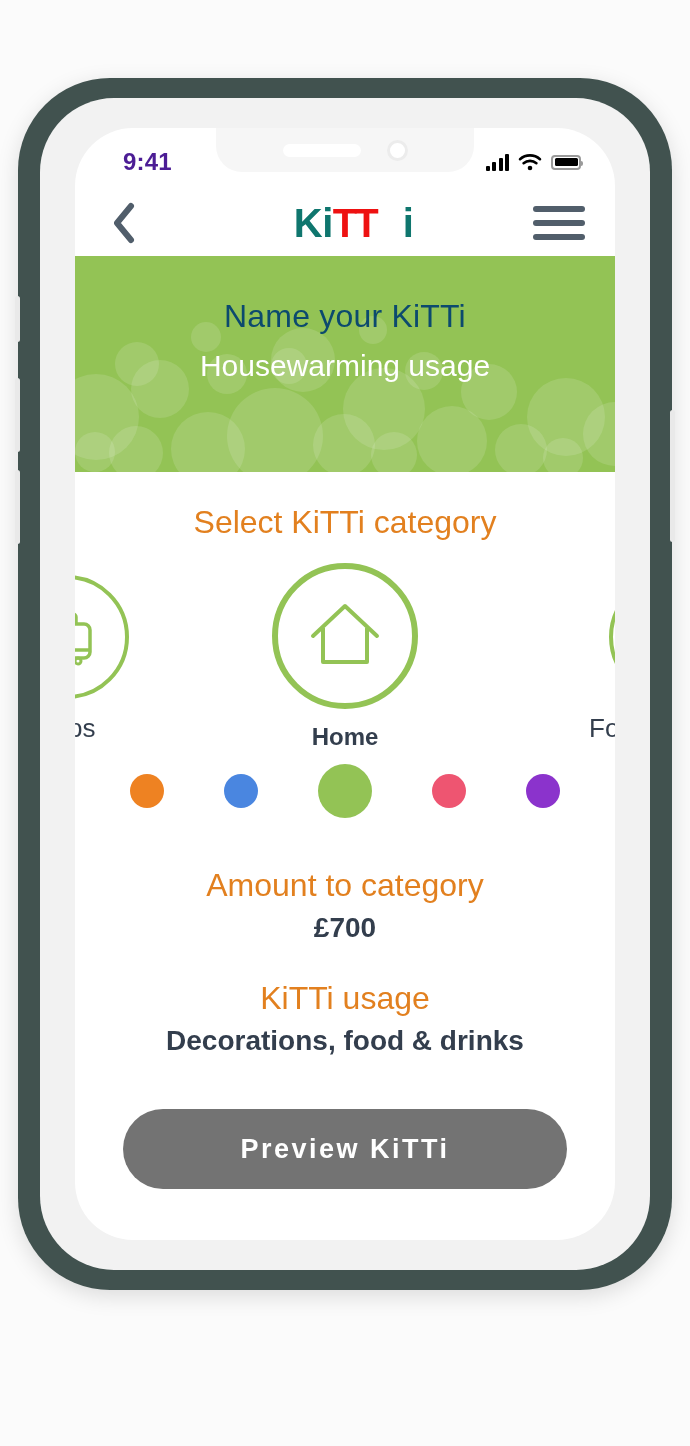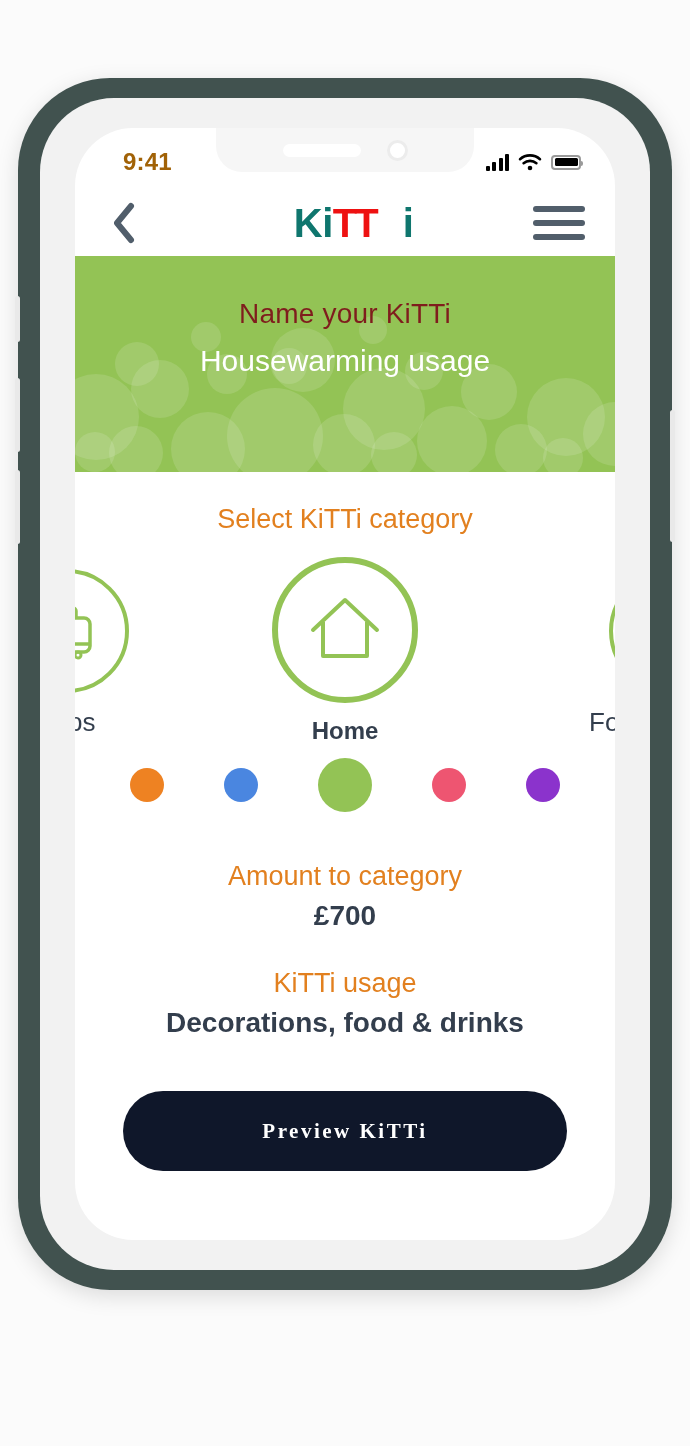--- a/index.html
+++ b/index.html
@@ -91,21 +91,21 @@
     height: 62px;
     display: flex;
     align-items: center;
     justify-content: space-between;
     padding: 6px 34px 0 48px;
     z-index: 9;
   }
   .status-time {
     font-size: 24px;
     font-weight: bold;
-    color: #a16207;
+    color: #4c1d95;
     letter-spacing: 0.2px;
   }
   .status-icons { display: flex; align-items: center; gap: 9px; }
   .signal-bars { display: flex; align-items: flex-end; gap: 2.5px; height: 17px; }
   .signal-bars i { display:block; width: 4px; background: #000; border-radius: 1px; }
   .signal-bars i:nth-child(1) { height: 5px; }
   .signal-bars i:nth-child(2) { height: 9px; }
   .signal-bars i:nth-child(3) { height: 13px; }
   .signal-bars i:nth-child(4) { height: 17px; }
   .battery {
@@ -168,38 +168,38 @@
   }
   .banner-bubbles { position:absolute; inset:0; pointer-events:none; }
   .banner-bubbles b {
     position: absolute;
     display: block;
     border-radius: 50%;
     background: rgba(255,255,255,0.13);
   }
   .banner-title {
     position: relative;
-    color: #7f1d1d;
-    font-size: 28px;
+    color: #0c4a6e;
+    font-size: 32px;
     z-index: 2;
     letter-spacing: 0.2px;
   }
   .banner-sub {
     position: relative;
     color: #fff;
     font-size: 30px;
     margin-top: 14px;
     z-index: 2;
   }
 
   
   .section-label {
     text-align: center;
     color: #e2801f;
-    font-size: 27px;
+    font-size: 32px;
   }
   .section-value {
     text-align: center;
     color: #333e4d;
     font-size: 28px;
     font-weight: bold;
     margin-top: 8px;
   }
 
   
@@ -254,28 +254,28 @@
   
   .detail-block { margin-top: 36px; }
   .detail-block.first { margin-top: 44px; }
 
   
   .cta-wrap { display:flex; justify-content:center; margin-top: 52px; }
   .cta-btn {
     width: 444px;
     height: 80px;
     border-radius: 40px;
-    background: #0f172a;
+    background: #737373;
     border: none;
     color: #ffffff;
-    font-size: 21px;
+    font-size: 27px;
     font-weight: bold;
     letter-spacing: 2.5px;
     cursor: pointer;
-    font-family: Liberation Serif, serif;
+    font-family: Liberation Sans, sans-serif;
   }
 </style>
 </head>
 <body>
 
 <div class="phone-frame">
 
   <div class="side-btn left-mute"></div>
   <div class="side-btn left-vol-a"></div>
   <div class="side-btn left-vol-b"></div>

